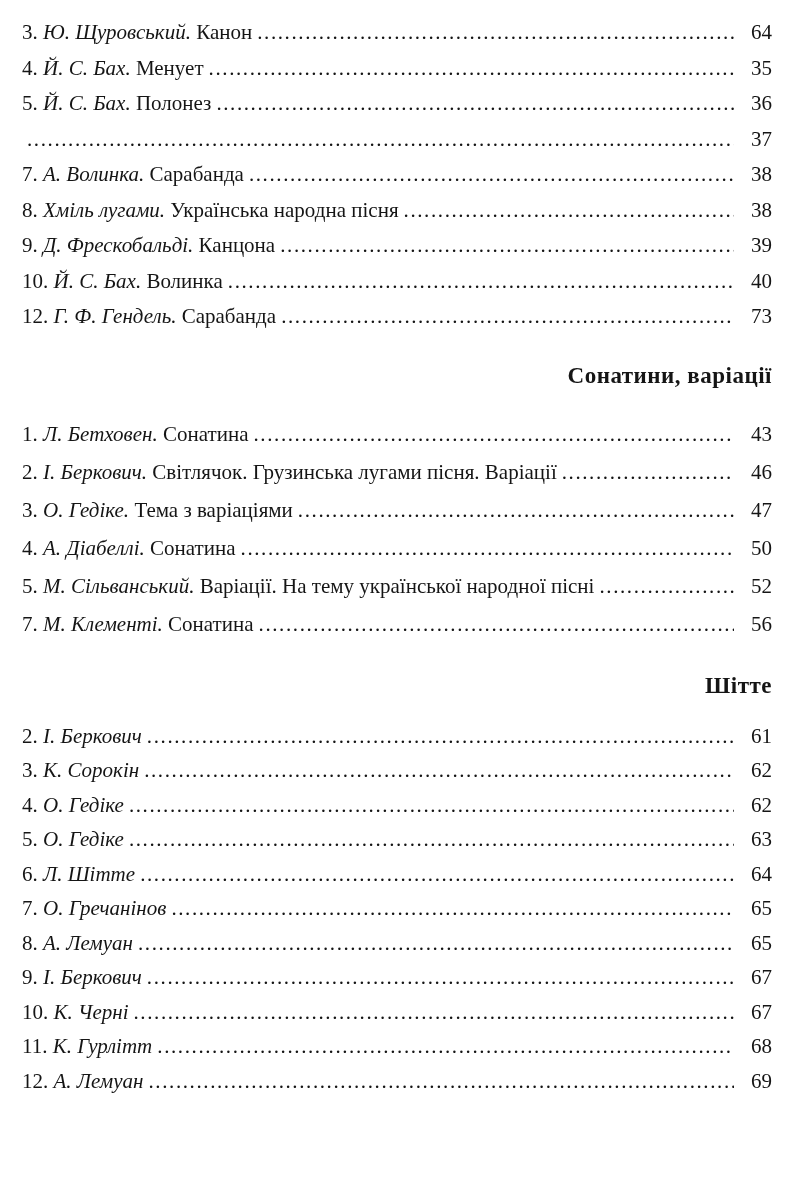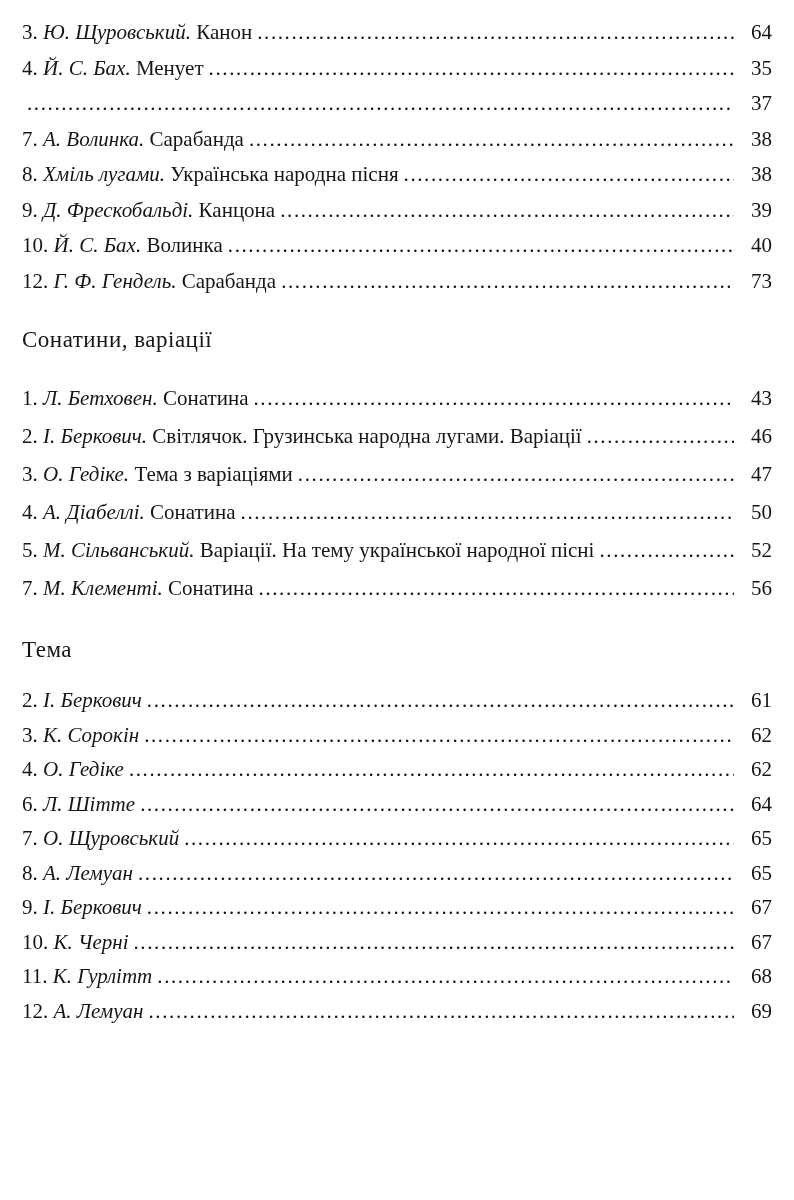--- a/index.html
+++ b/index.html
@@ -16,22 +16,22 @@
   }
   .page {
     box-sizing: border-box;
     width: 794px;
     height: 1200px;
     padding: 15px 22px 0 22px;
   }
   .toc-section { display: block; }
   .section-title {
     font-size: 23px;
-    font-weight: normal;
-    text-align: left;
+    font-weight: bold;
+    text-align: right;
     line-height: 30px;
     margin: 26px 0 24px 0;
     letter-spacing: 0.5px;
   }
   .sec-c .section-title { margin: 28px 0 18px 0; }
   .row {
     display: flex;
     align-items: baseline;
     font-size: 21px;
   }
@@ -67,20 +67,25 @@
         <span class="entry"><span class="num">3.</span> <span class="author">Ю. Щуровський.</span> <span class="work">Канон</span></span>
         <span class="dots"></span>
         <span class="pg">64</span>
       </div>
       <div class="row">
         <span class="entry"><span class="num">4.</span> <span class="author">Й. С. Бах.</span> <span class="work">Менует</span></span>
         <span class="dots"></span>
         <span class="pg">35</span>
       </div>
       <div class="row">
+        <span class="entry"><span class="num">5.</span> <span class="author">Й. С. Бах.</span> <span class="work">Полонез</span></span>
+        <span class="dots"></span>
+        <span class="pg">36</span>
+      </div>
+      <div class="row">
         <span class="dots"></span>
         <span class="pg">37</span>
       </div>
       <div class="row">
         <span class="entry"><span class="num">7.</span> <span class="author">А. Волинка.</span> <span class="work">Сарабанда</span></span>
         <span class="dots"></span>
         <span class="pg">38</span>
       </div>
       <div class="row">
         <span class="entry"><span class="num">8.</span> <span class="author">Хміль лугами.</span> <span class="work">Українська народна пісня</span></span>
@@ -104,21 +109,21 @@
       </div>
     </section>
     <section class="toc-section sec-b">
       <h2 class="section-title">Сонатини, варіації</h2>
       <div class="row">
         <span class="entry"><span class="num">1.</span> <span class="author">Л. Бетховен.</span> <span class="work">Сонатина</span></span>
         <span class="dots"></span>
         <span class="pg">43</span>
       </div>
       <div class="row">
-        <span class="entry"><span class="num">2.</span> <span class="author">І. Беркович.</span> <span class="work">Світлячок. Грузинська народна лугами. Варіації</span></span>
+        <span class="entry"><span class="num">2.</span> <span class="author">І. Беркович.</span> <span class="work">Світлячок. Грузинська лугами пісня. Варіації</span></span>
         <span class="dots"></span>
         <span class="pg">46</span>
       </div>
       <div class="row">
         <span class="entry"><span class="num">3.</span> <span class="author">О. Гедіке.</span> <span class="work">Тема з варіаціями</span></span>
         <span class="dots"></span>
         <span class="pg">47</span>
       </div>
       <div class="row">
         <span class="entry"><span class="num">4.</span> <span class="author">А. Діабеллі.</span> <span class="work">Сонатина</span></span>
@@ -130,43 +135,48 @@
         <span class="dots"></span>
         <span class="pg">52</span>
       </div>
       <div class="row">
         <span class="entry"><span class="num">7.</span> <span class="author">М. Клементі.</span> <span class="work">Сонатина</span></span>
         <span class="dots"></span>
         <span class="pg">56</span>
       </div>
     </section>
     <section class="toc-section sec-c">
-      <h2 class="section-title">Тема</h2>
+      <h2 class="section-title">Шітте</h2>
       <div class="row">
         <span class="entry"><span class="num">2.</span> <span class="author">І. Беркович</span></span>
         <span class="dots"></span>
         <span class="pg">61</span>
       </div>
       <div class="row">
         <span class="entry"><span class="num">3.</span> <span class="author">К. Сорокін</span></span>
         <span class="dots"></span>
         <span class="pg">62</span>
       </div>
       <div class="row">
         <span class="entry"><span class="num">4.</span> <span class="author">О. Гедіке</span></span>
         <span class="dots"></span>
         <span class="pg">62</span>
       </div>
       <div class="row">
+        <span class="entry"><span class="num">5.</span> <span class="author">О. Гедіке</span></span>
+        <span class="dots"></span>
+        <span class="pg">63</span>
+      </div>
+      <div class="row">
         <span class="entry"><span class="num">6.</span> <span class="author">Л. Шітте</span></span>
         <span class="dots"></span>
         <span class="pg">64</span>
       </div>
       <div class="row">
-        <span class="entry"><span class="num">7.</span> <span class="author">О. Щуровський</span></span>
+        <span class="entry"><span class="num">7.</span> <span class="author">О. Гречанінов</span></span>
         <span class="dots"></span>
         <span class="pg">65</span>
       </div>
       <div class="row">
         <span class="entry"><span class="num">8.</span> <span class="author">А. Лемуан</span></span>
         <span class="dots"></span>
         <span class="pg">65</span>
       </div>
       <div class="row">
         <span class="entry"><span class="num">9.</span> <span class="author">І. Беркович</span></span>

